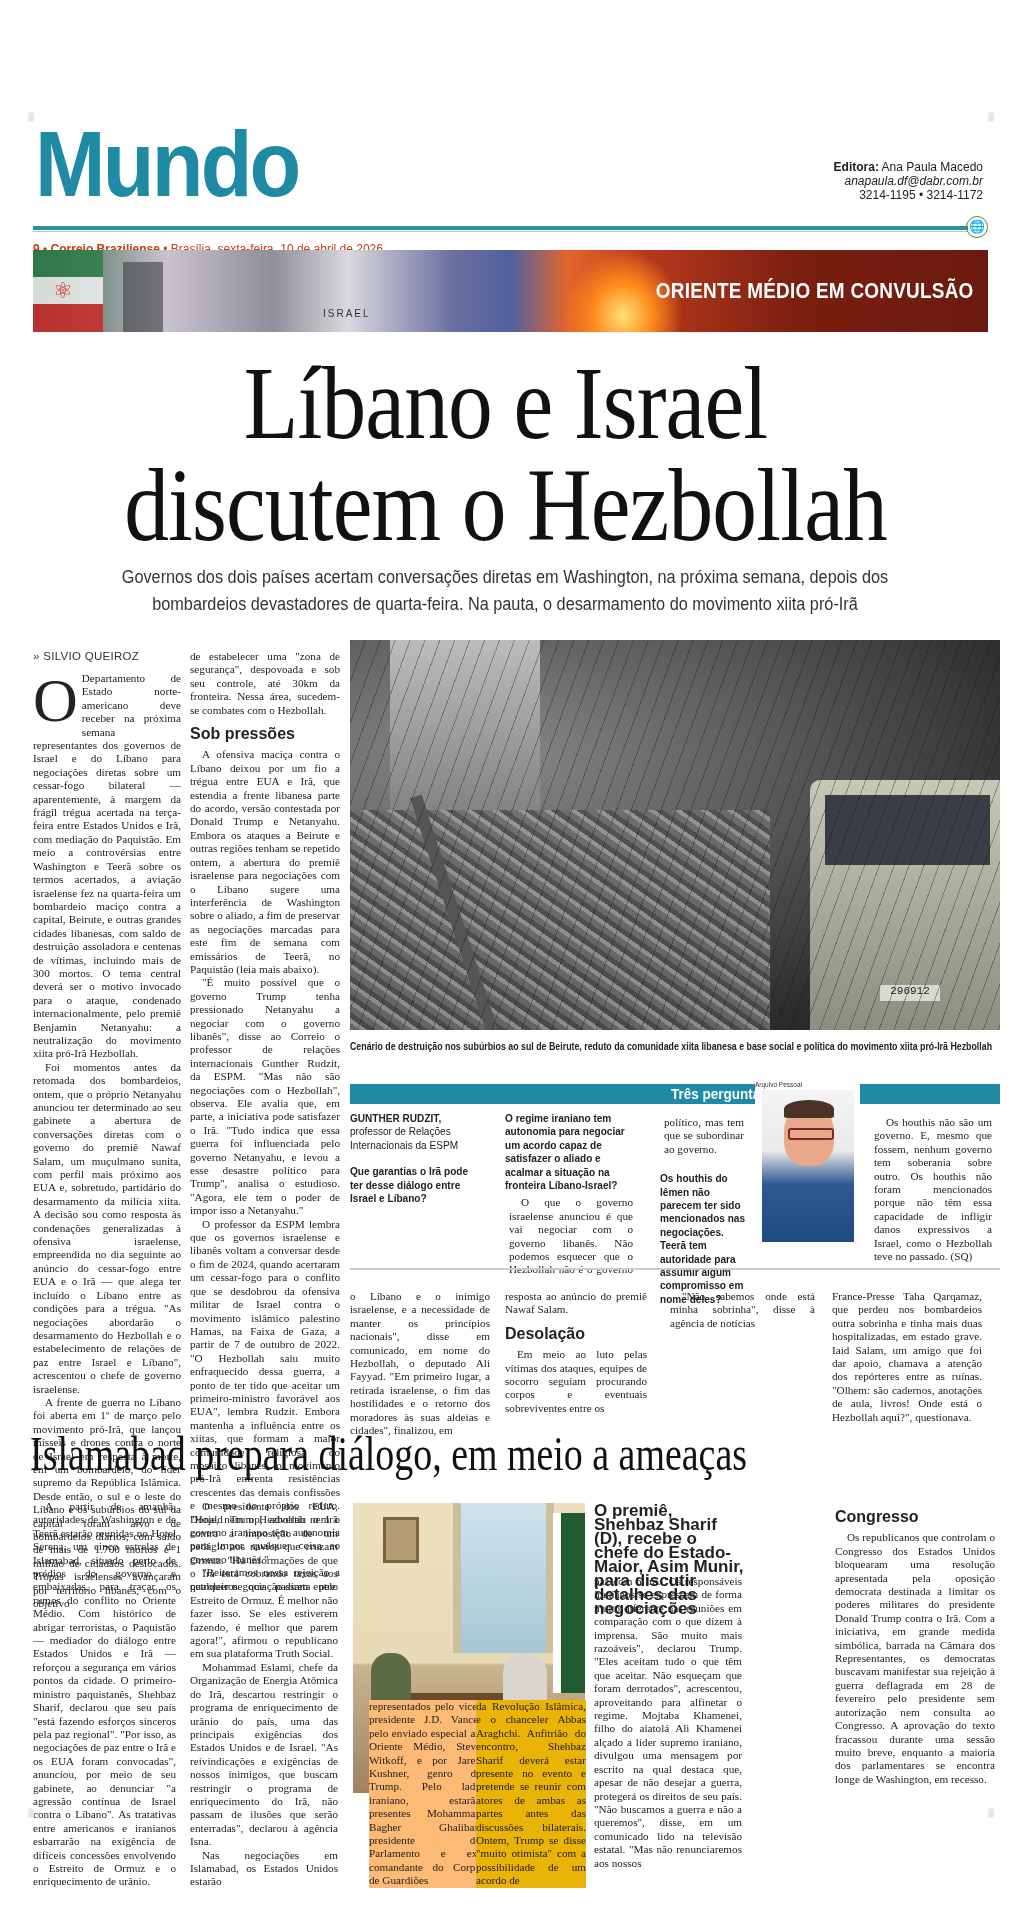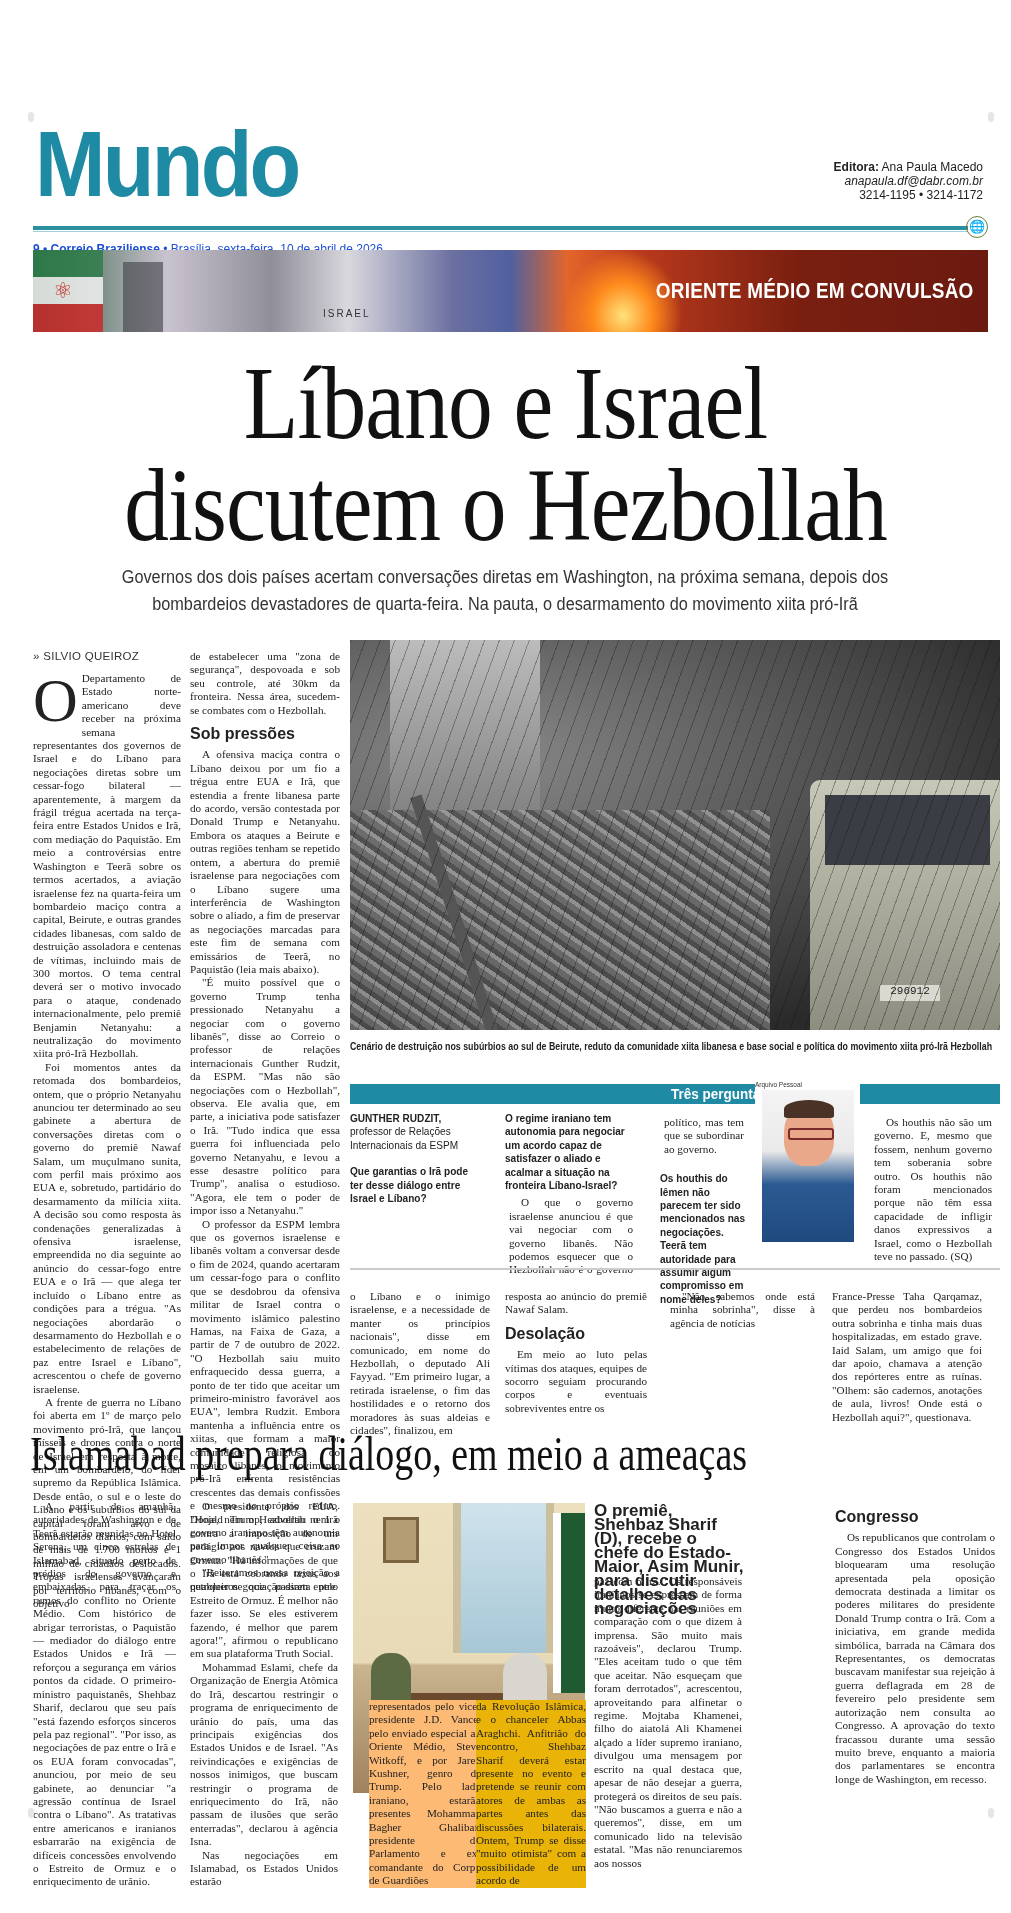--- a/index.html
+++ b/index.html
@@ -9,21 +9,21 @@
 
   .crop { position:absolute; width:6px; height:10px; background:#e6e6e6; border-radius:3px; }
 
   #logo { left:35px; top:118px; font-family:"Liberation Sans", sans-serif; font-weight:bold;
           font-size:92px; line-height:92px; color:#1f8aa3; letter-spacing:-3px;
           transform:scaleX(0.92); transform-origin:left top; }
   #rule { left:33px; top:226px; width:935px; height:4px; background:#2a8f9f; }
   #rule2 { left:33px; top:231px; width:935px; height:1px; background:#9fd0d8; }
   #globe { left:966px; top:216px; width:20px; height:20px; border:1px solid #6a7c3a; border-radius:50%;
            font-size:13px; line-height:20px; text-align:center; color:#6a7c3a; }
-  #dateline { left:33px; top:242px; font-size:12px; color:#1d4ed8; font-family:"Liberation Sans", sans-serif; }
+  #dateline { left:33px; top:242px; font-size:12px; color:#c2410c; font-family:"Liberation Sans", sans-serif; }
   #dateline b { font-weight:bold; }
   #editor { right:28px; top:160px; text-align:right; font-family:"Liberation Sans", sans-serif;
             font-size:12px; line-height:14px; color:#222; }
   #editor .email { font-style:italic; }
 
   #banner { left:33px; top:250px; width:955px; height:82px;
             background:linear-gradient(90deg,#2e5a3d 0%,#c9c3cf 14%,#8f8e99 25%,#d9d8de 33%,#6b6fa0 44%,#5060a0 50%,#e4652a 56%,#b8391c 64%,#7a1f10 80%,#6b1a10 100%); overflow:hidden; }
   #banner .flag { position:absolute; left:0; top:0; width:70px; height:82px;
             background:linear-gradient(180deg,#2e7d4a 0%,#2e7d4a 33%,#f2f2f2 33%,#f2f2f2 66%,#cc2a2a 66%); opacity:.85; }
   #banner .emblem { position:absolute; left:20px; top:28px; color:#c0261b; font-size:22px; }

